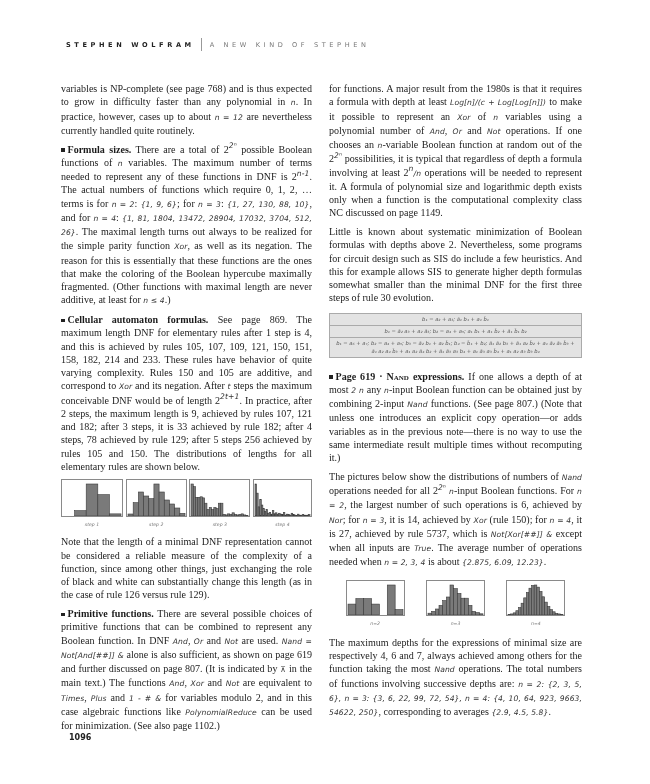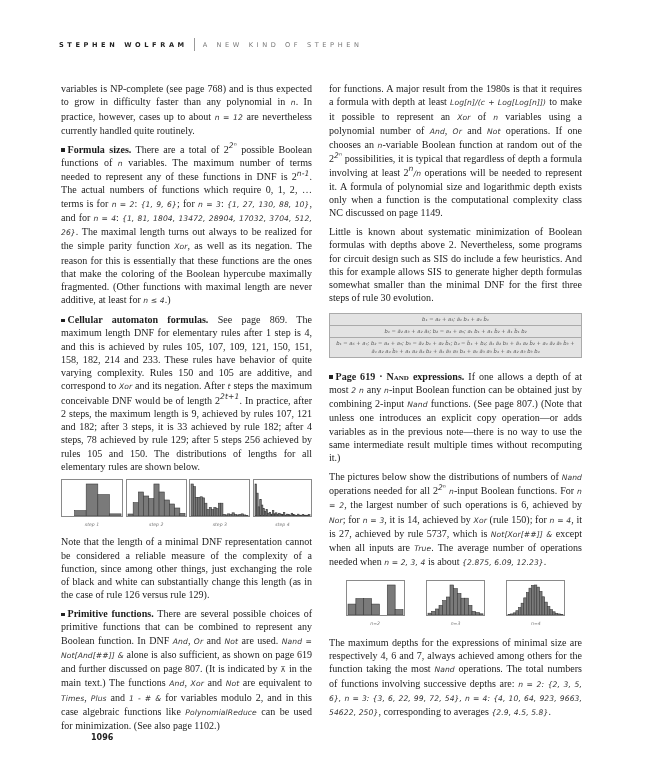--- a/index.html
+++ b/index.html
@@ -1,18 +1,18 @@
 <!DOCTYPE html>
 <html><head>
 <meta charset="utf-8">
 <style>
   html, body { margin:0; padding:0; background:#ffffff; }
   body { width:650px; height:784px; position:relative; overflow:hidden;
          font-family:"Liberation Serif", serif; color:#1c1c1c; }
-  .header { position:absolute; left:59px; top:38px; font-family:"DejaVu Sans", sans-serif;
+  .header { position:absolute; left:66px; top:38px; font-family:"DejaVu Sans", sans-serif;
             font-size:6.6px; letter-spacing:3.6px; white-space:nowrap; display:flex; align-items:center; }
   .header .author { font-weight:bold; color:#222; }
   .header .sep { display:inline-block; width:1px; height:13px; background:#999; margin:0 8px 0 6px; }
   .header .book { color:#777; }
   .col { position:absolute; top:82px; width:251px; font-size:10.05px; line-height:13.25px; text-align:justify; }
   .col.left { left:61px; }
   .col.right { left:329px; width:253px; }
   .col p { margin:0 0 5.5px 0; }
   .i { font-family:"DejaVu Sans", sans-serif; font-style:italic; font-size:7.6px; color:#333; letter-spacing:0.1px; }
   .b { font-weight:bold; }
@@ -23,21 +23,21 @@
   .hist { display:flex; flex-direction:column; align-items:center; }
   .hist .box { border:1px solid #8a8a8a; background:#fff; position:relative; }
   .hist .cap { font-family:"DejaVu Sans", sans-serif; font-style:italic; font-size:4.6px; color:#777; margin-top:1px; }
   .hist svg { display:block; }
   .ftable { margin:8px 0 12px 0; border:1px solid #aaa; background:#e3e3e3; }
   .ftable .r { border-top:1px solid #aaa; padding:1.5px 4px; text-align:center;
                font-family:"DejaVu Sans", sans-serif; font-style:italic; font-size:5.2px; color:#555; line-height:8px; }
   .ftable .r:first-child { border-top:none; }
   .rhrow { display:flex; justify-content:space-around; margin:10px 0 6px 0; padding:0 6px; }
   .pagenum { position:absolute; left:69px; top:733px; font-family:"DejaVu Sans", sans-serif;
-             font-weight:bold; font-size:8px; color:#222;margin-left:22px; }
+             font-weight:bold; font-size:8px; color:#222; }
 </style>
 </head>
 <body>
 
 <div class="header">
   <span class="author">STEPHEN WOLFRAM</span>
   <span class="sep"></span>
   <span class="book">A NEW KIND OF STEPHEN</span>
 </div>
 

